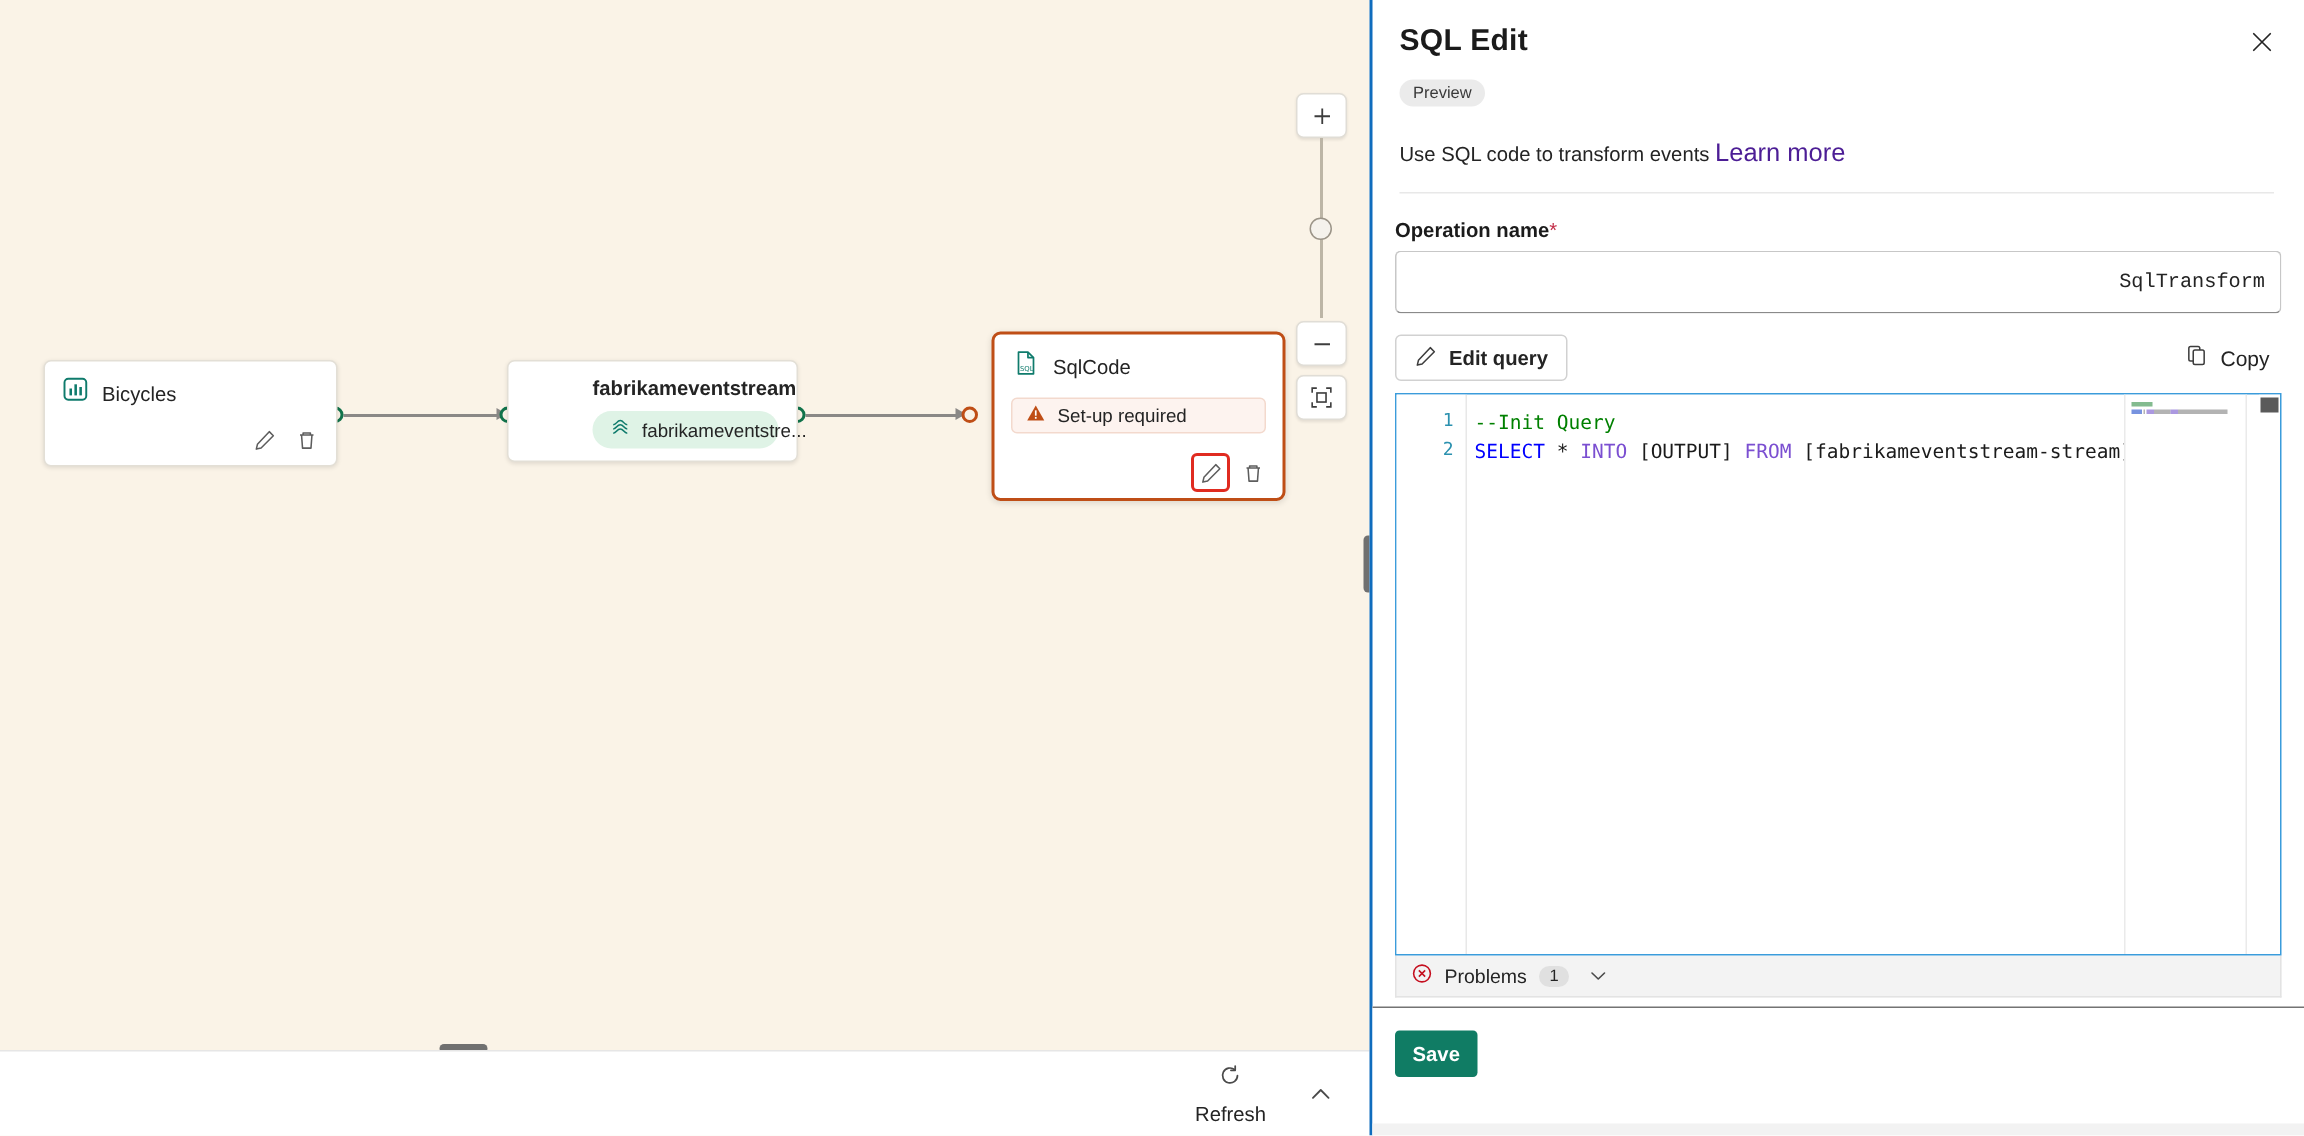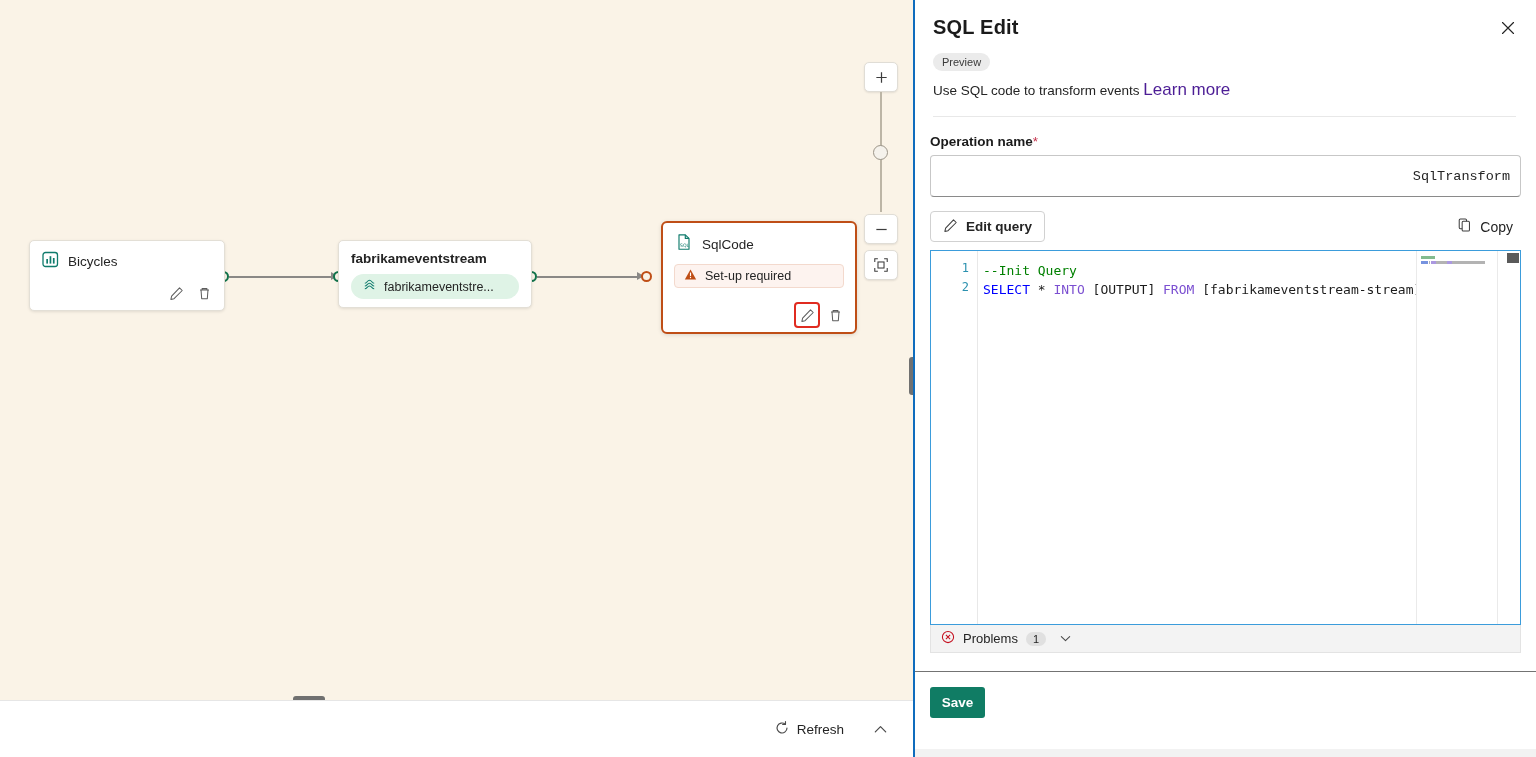--- a/index.html
+++ b/index.html
@@ -24,39 +24,40 @@
     width: 913px; height: 57px;
     background: #ffffff;
     border-top: 1px solid #e6e6e6;
     display: flex; align-items: center; justify-content: flex-end;
     padding-right: 18px; gap: 18px;
   }
   .refresh-btn {
     display: flex; align-items: center; gap: 7px;
     font-size: 13.5px; color: #242424; cursor: pointer;
     padding: 4px 4px;
+    flex-direction: column;
   }
   .collapse-chevron { cursor: pointer; padding: 4px 6px; display:flex; align-items:center;}
 
   
   .node {
     position: absolute;
     background: #ffffff;
     border: 1px solid #e3dfd6;
     border-radius: 5px;
     box-shadow: 0 1px 3px rgba(0,0,0,.10);
   }
   .node-title-row { display: flex; align-items: center; gap: 9px; padding: 10px 12px 0 12px; }
   .node-title { font-size: 13.5px; color: #242424; }
   .node-title-bold { font-size: 13.5px; color: #242424; font-weight: bold; }
   .node-actions { position: absolute; right: 9px; bottom: 6px; display: flex; gap: 6px; align-items: center; }
   .icon-btn { width: 22px; height: 22px; display: flex; align-items: center; justify-content: center; cursor: pointer; border-radius: 3px; }
 
   #node-bicycles { left: 29px; top: 240px; width: 196px; height: 71px; }
-  #node-eventstream { left: 338px; top: 240px; width: 194px; height: 68px; }
+  #node-eventstream { left: 338px; top: 240px; width: 194px; height: 68px; padding-left: 44px; }
   #node-sqlcode {
     left: 645px; top: 221px; width: 196px; height: 113px;
     border: 2px solid #bf4e16; border-radius: 6px;
     box-shadow: 0 1px 4px rgba(0,0,0,.12);
     margin-left: 16px;
   }
 
   .stream-pill {
     margin: 8px 12px 0 12px;
     background: #dff3e6;
@@ -127,21 +128,21 @@
   }
   #panel-header { position: relative; padding: 16px 20px 0 18px; }
   #panel-title { font-size: 20px; font-weight: bold; color: #1b1b1b; letter-spacing: .2px; }
   #close-btn {
     position: absolute; right: 14px; top: 14px;
     width: 28px; height: 28px; display:flex; align-items:center; justify-content:center;
     cursor: pointer; border-radius: 3px;
   }
   .preview-badge {
     display: inline-block; background: #ebebeb; color: #3a3a3a;
-    font-size: 11px; padding: 3px 9px; border-radius: 10px; margin: 14px 0 0 0;
+    font-size: 11px; padding: 3px 9px; border-radius: 10px; margin: 14px 0 12px 0;
   }
   #panel-sub { font-size: 13.5px; color: #242424; margin-top: 9px; }
   #panel-sub a { color: #4c1d95; text-decoration: none; font-size: 17px; }
   #panel-divider { height: 1px; background: #e8e8e8; margin-top: 16px; }
 
   #panel-body { padding: 0 15px; }
   .field-label { font-size: 13.5px; font-weight: bold; color: #1b1b1b; margin: 17px 0 6px 0; }
   .req-star { color: #c4314b; font-weight: normal; }
   #opname-input {
     width: 100%; height: 42px;

